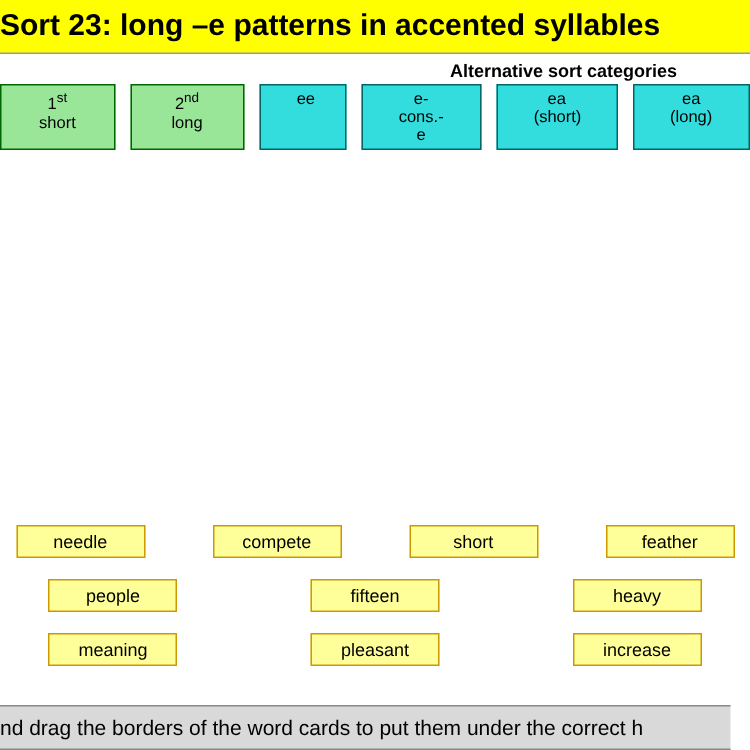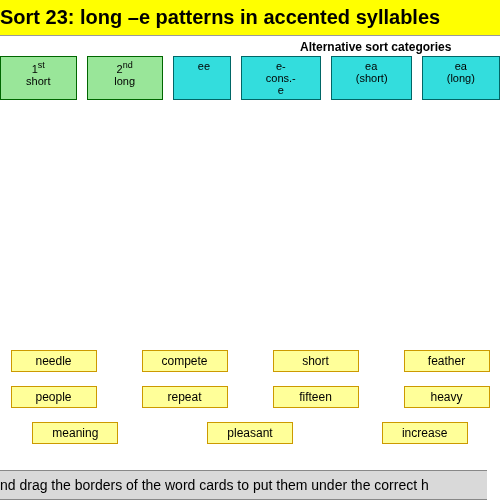--- a/index.html
+++ b/index.html
@@ -105,21 +105,20 @@
 
 <div class="word-area">
   <div class="word-row">
     <div class="word">needle</div>
     <div class="word">compete</div>
     <div class="word">short</div>
     <div class="word">feather</div>
   </div>
   <div class="word-row">
     <div class="word">people</div>
-    <div class="word">repeat</div>
     <div class="word">fifteen</div>
     <div class="word">heavy</div>
   </div>
   <div class="word-row">
     <div class="word">meaning</div>
     <div class="word">pleasant</div>
     <div class="word">increase</div>
   </div>
 </div>
 

